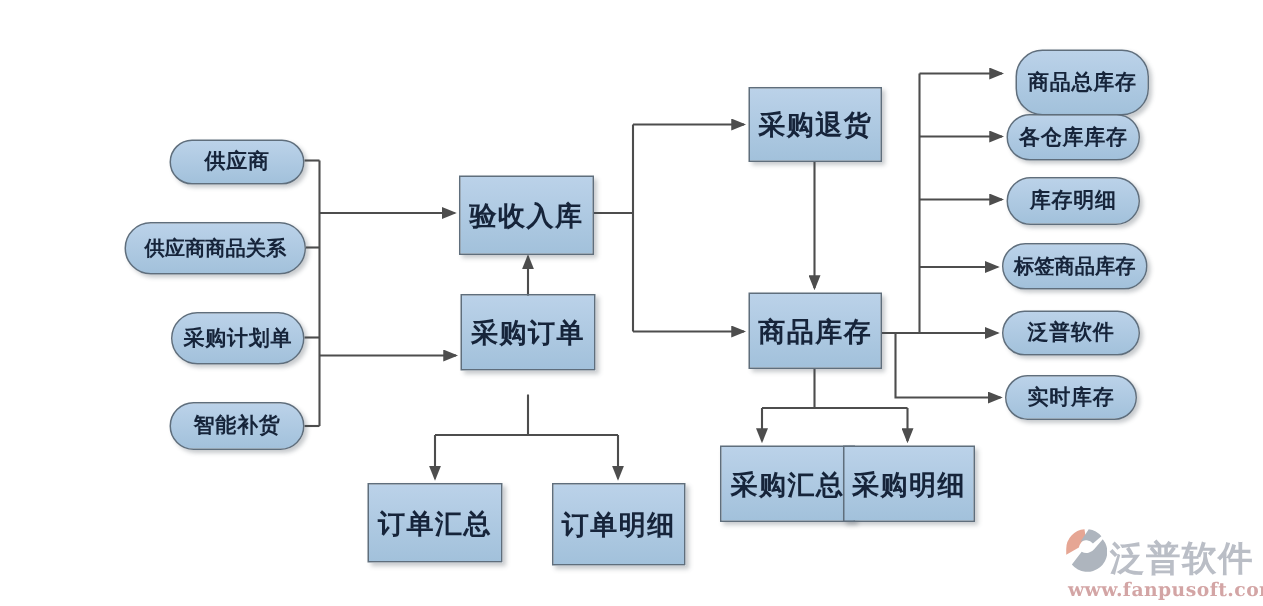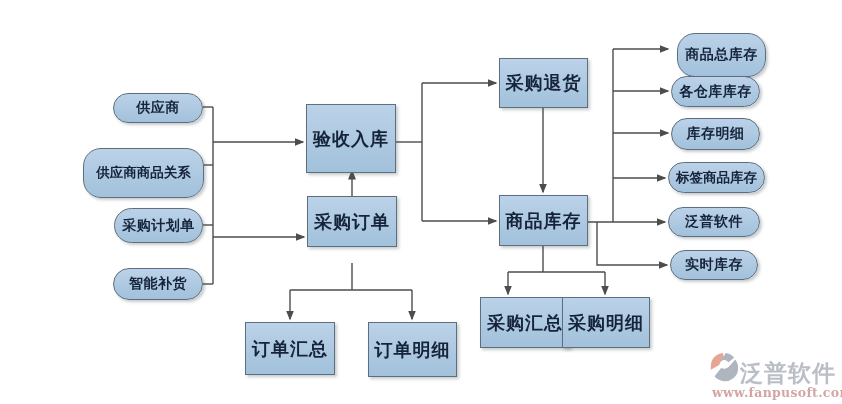--- a/index.html
+++ b/index.html
@@ -70,25 +70,25 @@
     <path class="wire" d="M290,290 V319" marker-end="url(#arr)"></path>
     <path class="wire" d="M412,290 V319" marker-end="url(#arr)"></path>
 
     <path class="wire" d="M543,246 V272"></path>
     <path class="wire" d="M508,272 H605"></path>
     <path class="wire" d="M508,272 V294" marker-end="url(#arr)"></path>
     <path class="wire" d="M605,272 V294" marker-end="url(#arr)"></path>
   </svg>
 
   <div class="node stadium" style="left:113px;top:93px;width:90px;height:30px">供应商</div>
-  <div class="node stadium small" style="left:83px;top:148px;width:121px;height:50px">供应商商品关系</div>
+  <div class="node stadium small" style="left:83px;top:148px;width:121px;height:35px">供应商商品关系</div>
   <div class="node stadium" style="left:114px;top:208px;width:89px;height:35px">采购计划单</div>
   <div class="node stadium" style="left:113px;top:268px;width:90px;height:32px">智能补货</div>
 
-  <div class="node rect" style="left:306px;top:104px;width:90px;height:69px">验收入库</div>
+  <div class="node rect" style="left:306px;top:117px;width:90px;height:53px">验收入库</div>
   <div class="node rect" style="left:307px;top:196px;width:90px;height:51px">采购订单</div>
   <div class="node rect" style="left:499px;top:58px;width:89px;height:50px">采购退货</div>
   <div class="node rect" style="left:499px;top:195px;width:89px;height:51px">商品库存</div>
 
   <div class="node rect" style="left:245px;top:322px;width:90px;height:53px">订单汇总</div>
   <div class="node rect" style="left:368px;top:322px;width:89px;height:55px">订单明细</div>
   <div class="node rect" style="left:480px;top:297px;width:90px;height:51px">采购汇总</div>
   <div class="node rect" style="left:562px;top:297px;width:88px;height:51px">采购明细</div>
 
   <div class="node stadium" style="left:677px;top:33px;width:89px;height:44px">商品总库存</div>

